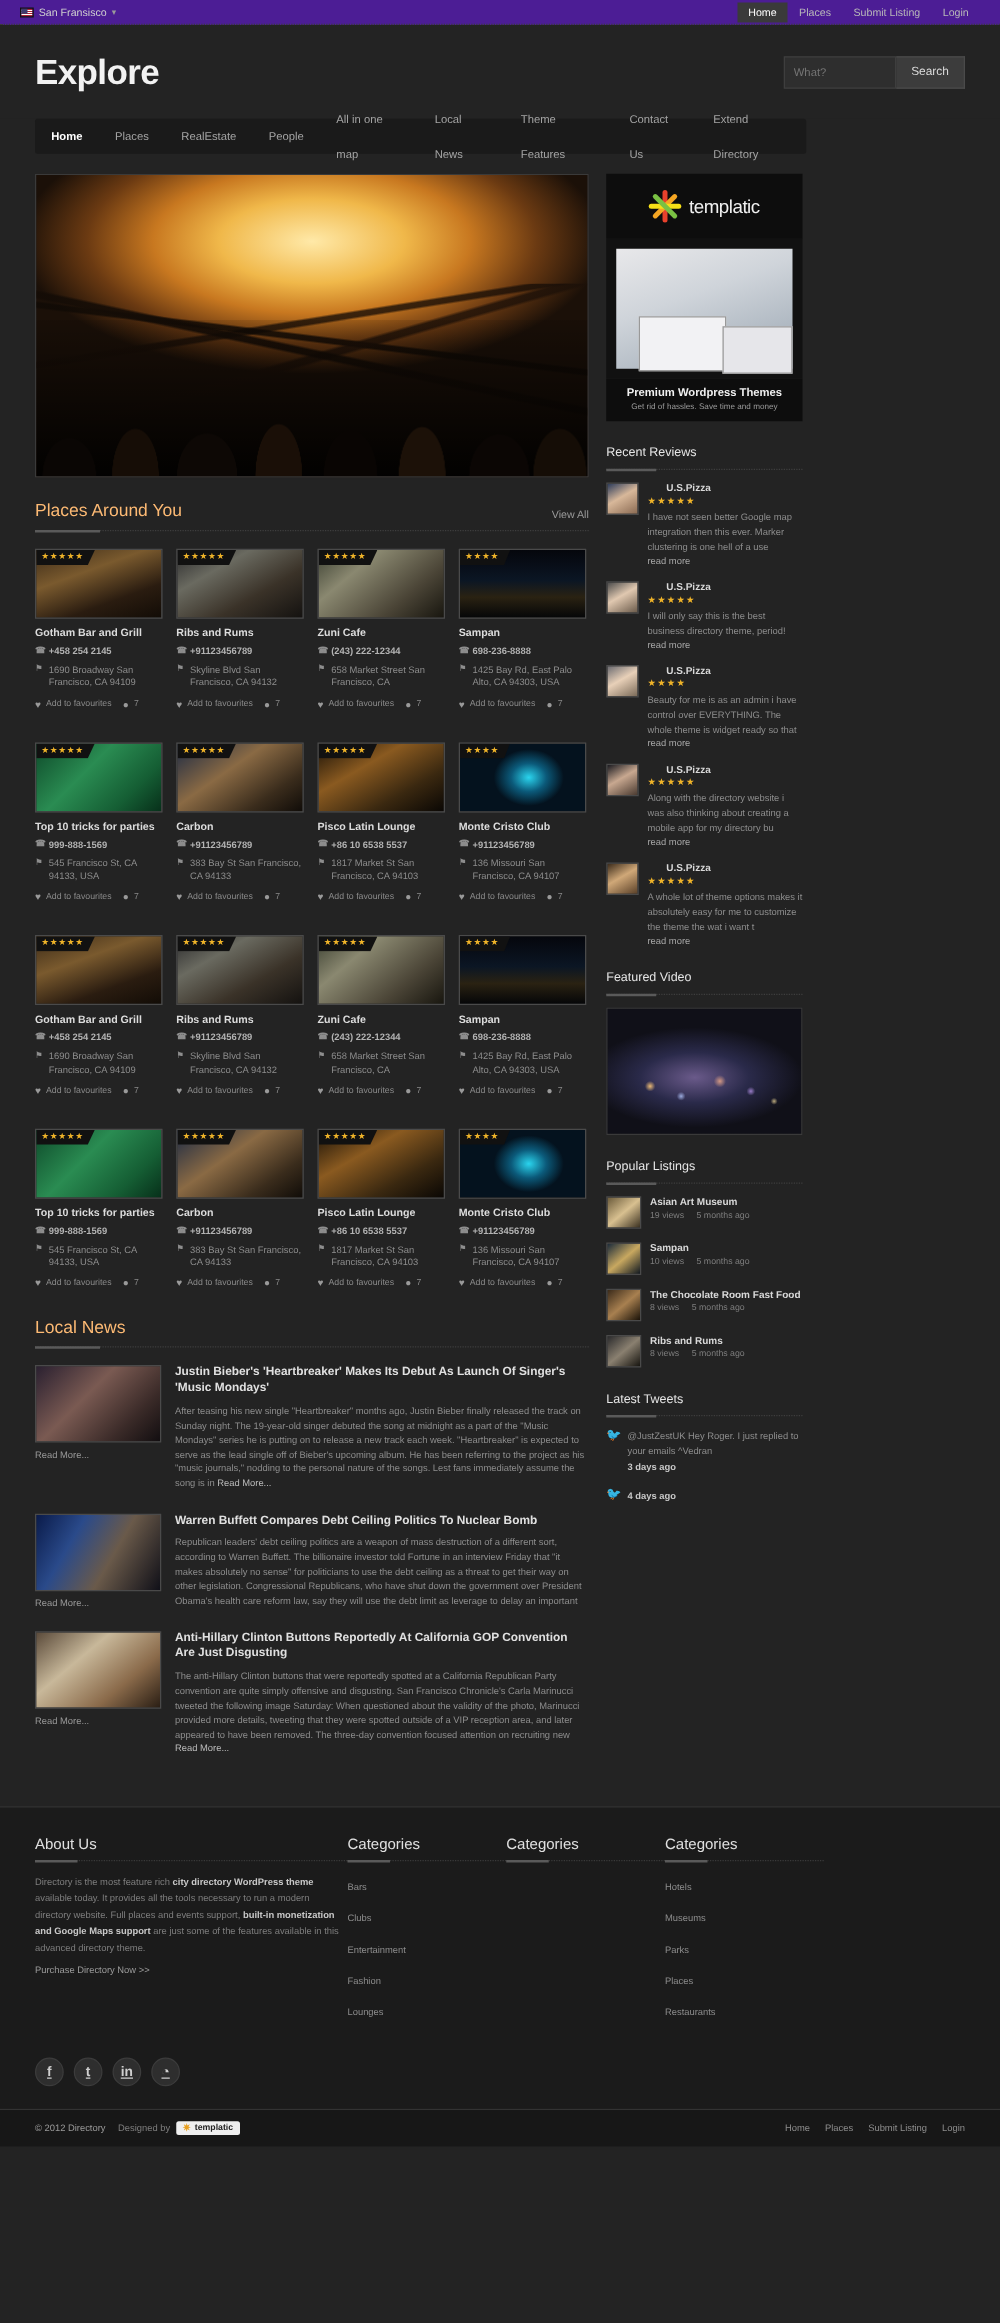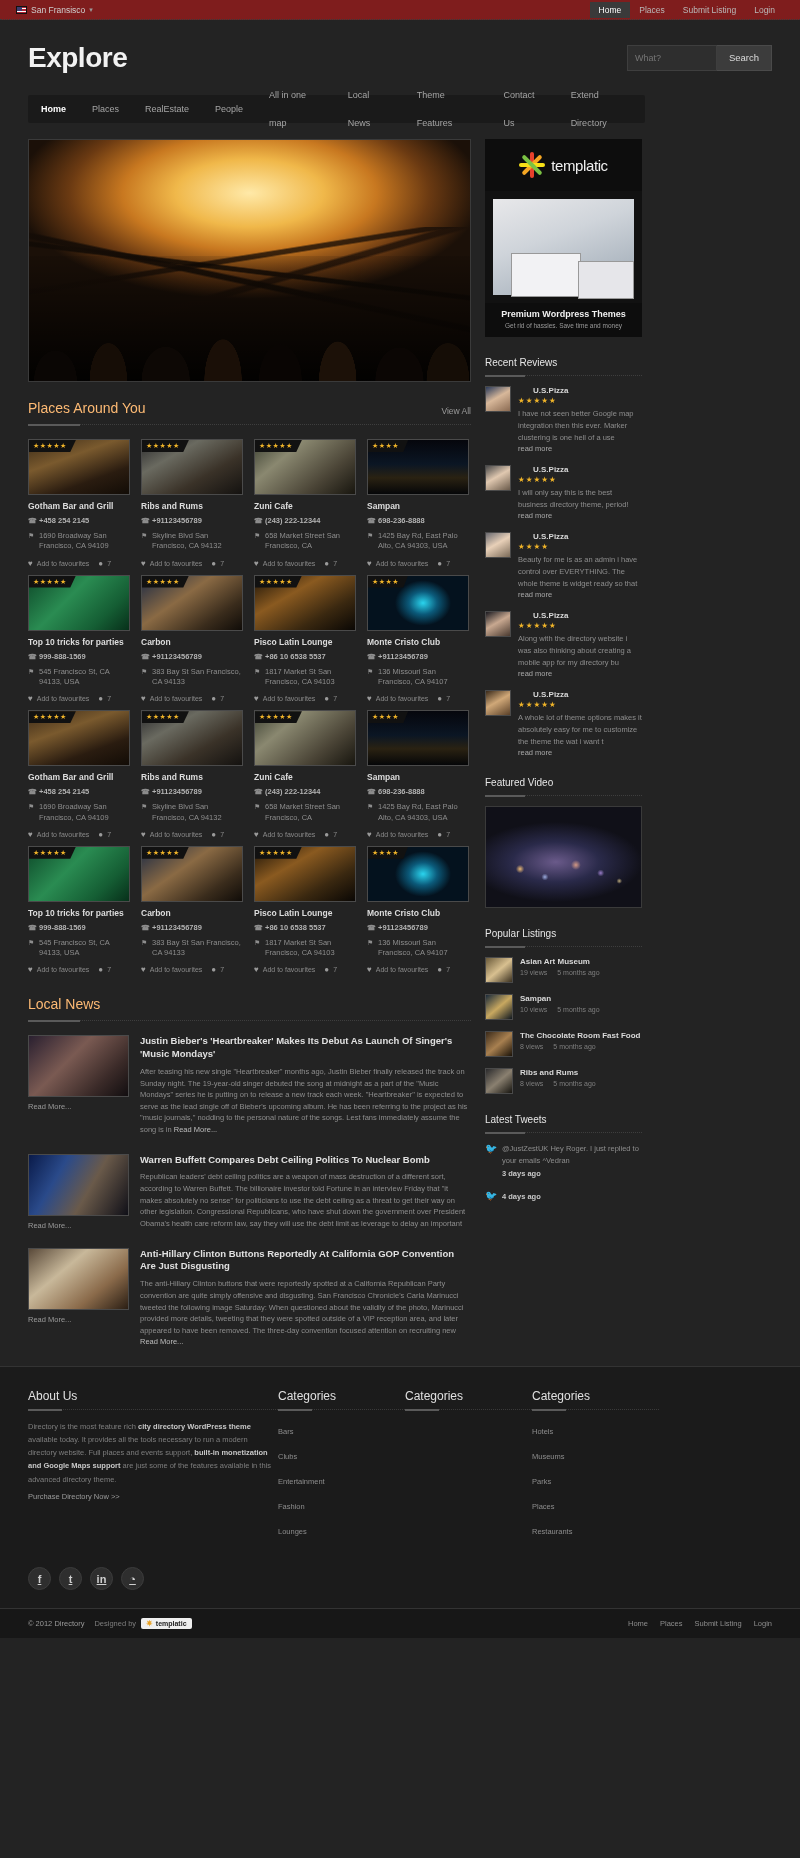--- a/index.html
+++ b/index.html
@@ -8,21 +8,21 @@
     background: #1e1e1e;
     font-family: "Liberation Sans", sans-serif;
     color: #cccccc;
     -webkit-font-smoothing: antialiased;
   }
   body { width: 800px; min-height: 1858px; position: relative; background:#232323; }
 
   
   .topbar {
     height: 20px;
-    background: #7f1d1d;
+    background: #4c1d95;
     border-bottom: 1px dotted #3a3a3a;
     display: flex;
     align-items: center;
     padding: 0 16px;
     font-size: 8.5px;
   }
   .city-select { display: flex; align-items: center; gap: 4px; color: #cfcfcf; }
   .flag {
     width: 11px; height: 8px; display: inline-block; position: relative;
     background: linear-gradient(#b22234 0 14%, #fff 14% 28%, #b22234 28% 42%, #fff 42% 56%, #b22234 56% 70%, #fff 70% 84%, #b22234 84% 100%);
@@ -97,21 +97,21 @@
   }
 
   
   .sec-head { margin-top: 18px; display: flex; align-items: flex-end; }
   .sec-title { font-size: 14px; color: #fdba74; font-weight: normal; }
   .sec-viewall { margin-left: auto; font-size: 8.5px; color: #9a9a9a; text-decoration: none; }
   .sec-rule { height: 1px; border-top: 1px dotted #3e3e3e; margin: 8px 0 14px 0; position: relative; }
   .sec-rule::before { content:""; position:absolute; left:0; top:-1px; width:52px; height:2px; background:#5a5a5a; }
 
   
-  .grid { display: flex; flex-wrap: wrap; gap: 7px 11px; }
+  .grid { display: flex; flex-wrap: wrap; gap: 26px 11px; }
   .card { width: 102px; }
   .card-img {
     width: 102px; height: 56px; border: 1px solid #4a4a4a; position: relative; overflow: hidden;
     background: #2a2a2a;
   }
   .stars-ribbon {
     position: absolute; top: 0; left: 0; padding: 2px 5px 3px 4px;
     background: #111; color: #f0b429; font-size: 7px; letter-spacing: 0.5px; line-height: 1;
     z-index: 2;
     clip-path: polygon(0 0, 100% 0, 88% 100%, 0 100%);
@@ -201,21 +201,21 @@
   .pop-name { font-size: 8px; font-weight: bold; color: #d8d8d8; }
   .pop-meta { font-size: 7px; color: #7e7e7e; margin-top: 3px; display: flex; gap: 10px; }
 
   .tweet { display: flex; gap: 6px; margin-bottom: 12px; }
   .tw-bird { flex:0 0 auto; width: 11px; color: #4a4a4a; font-size: 10px; line-height: 1.2; }
   .tw-body { flex: 1 1 auto; }
   .tw-text { font-size: 7.5px; color: #8d8d8d; line-height: 1.6; }
   .tw-time { font-size: 7.5px; color: #c8c8c8; font-weight: bold; margin-top: 2px; }
 
   
-  .footer { background: #1b1b1b; border-top: 1px solid #333; padding: 22px 28px 0; }
+  .footer { margin-top: 22px; background: #1b1b1b; border-top: 1px solid #333; padding: 22px 28px 0; }
   .fcols { display: flex; gap: 0; }
   .fcol-about { width: 250px; }
   .fcol { width: 127px; }
   .f-title { font-size: 12px; color: #e0e0e0; margin-bottom: 6px; }
   .f-rule { height: 1px; border-top: 1px dotted #3a3a3a; margin-bottom: 10px; position: relative; }
   .f-rule::before { content:""; position:absolute; left:0; top:-1px; width:34px; height:2px; background:#5a5a5a; }
   .f-text { font-size: 7.5px; color: #7e7e7e; line-height: 1.75; }
   .f-text b { color: #c8c8c8; }
   .f-link { font-size: 7.5px; color: #9a9a9a; text-decoration: none; display:block; margin-top:6px; }
   .f-list { list-style: none; }

